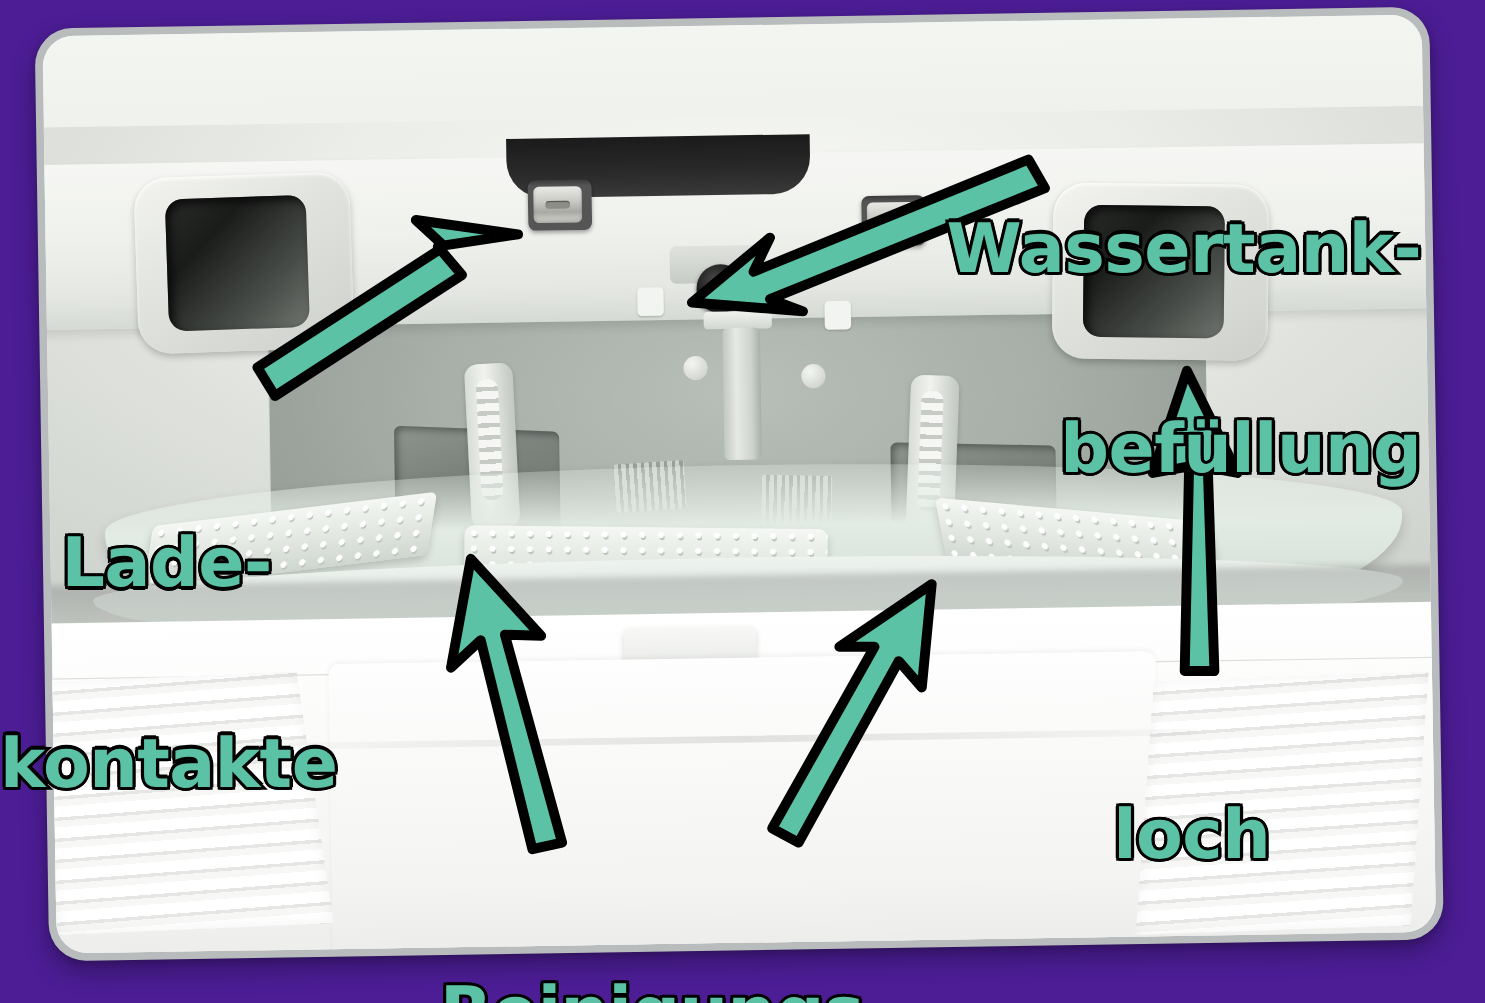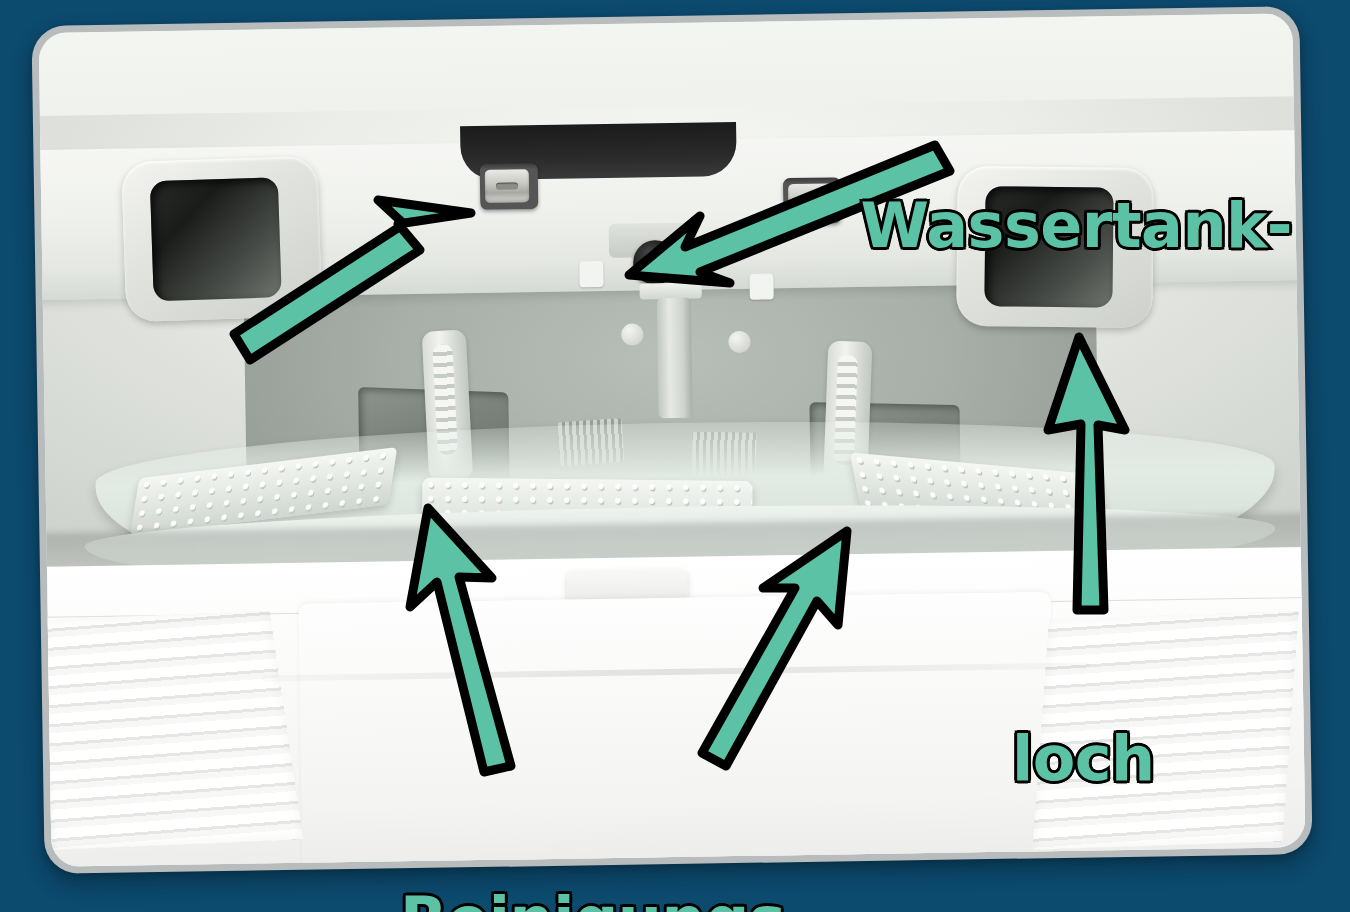--- a/index.html
+++ b/index.html
@@ -9,21 +9,21 @@
     width: 1350px;
     height: 912px;
     overflow: hidden;
     font-family: "DejaVu Sans", sans-serif;
   }
 
   #stage {
     position: relative;
     width: 1350px;
     height: 912px;
-    background: #0c4a6e;
+    background: #4c1d95;
     overflow: hidden;
   }
 
   
   .photo-frame {
     position: absolute;
     left: 38px;
     top: 16px;
     width: 1268px;
     height: 848px;
@@ -379,22 +379,27 @@
       <polygon points="1079,337 1125,430 1098,425 1104,610 1077,610 1081,424 1048,430"></polygon>
 
       <polygon points="428,508 492,578 459,577 511,766 484,772 437,582 410,607"></polygon>
 
       <polygon points="847,531 838,625 817,601 726,766 702,753 795,588 763,588"></polygon>
     </g>
   </svg>
 
   <div class="callout c-wasser">
     <span class="ln ln1">Wassertank-</span>
+    <span class="ln ln2">befüllung</span>
   </div>
 
+  <div class="callout c-lade">
+    <span class="ln ln1">Lade-</span>
+    <span class="ln ln2">kontakte</span>
+  </div>
 
   <div class="callout c-absaug">
     <span class="ln ln2">loch</span>
   </div>
 
   <div class="callout c-reinigung">
     <span class="ln ln1">Reinigungs-</span>
     
   </div>
 

